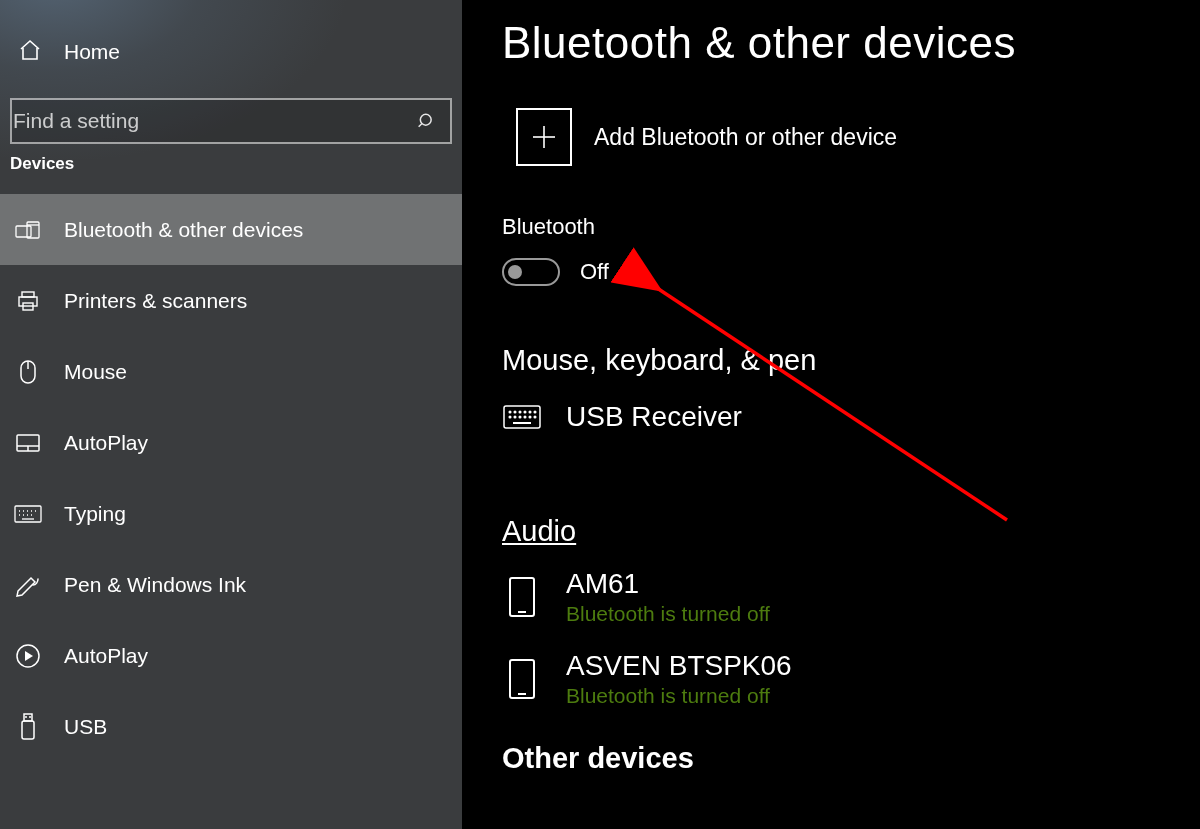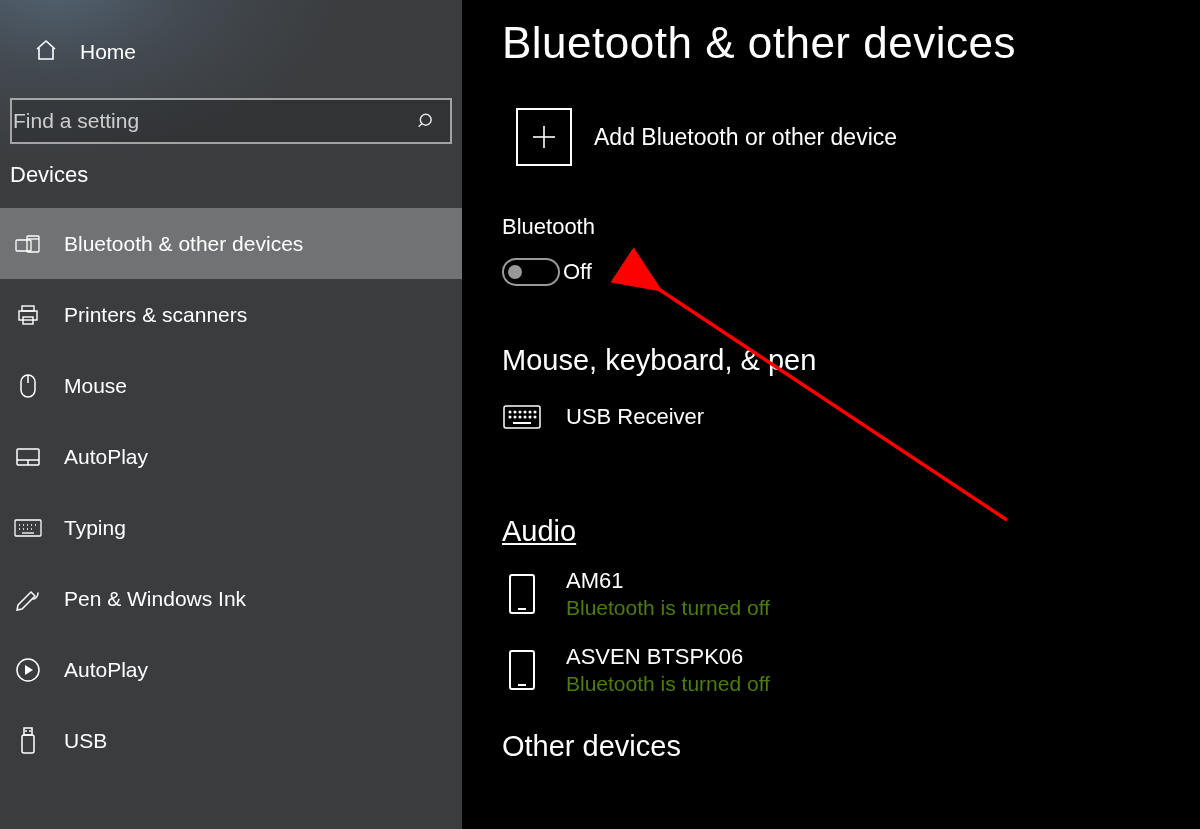--- a/index.html
+++ b/index.html
@@ -29,21 +29,21 @@
         rgba(60,65,70,0.0) 70%),
       linear-gradient(#3a3c3e, #3a3c3e);
     color: #fff;
   }
 
   .home-row {
     display: flex;
     align-items: center;
     gap: 22px;
     height: 68px;
-    padding-left: 34px;
+    padding-left: 18px;
     margin-top: 18px;
     cursor: pointer;
   }
   .home-row .label { font-size: 21px; }
 
   .search-wrap {
     margin: 12px 10px 0 10px;
   }
   .search {
     position: relative;
@@ -64,22 +64,23 @@
   }
   .search input::placeholder { color: rgba(255,255,255,0.75); }
   .search .search-icon {
     width: 46px;
     display: flex;
     align-items: center;
     justify-content: center;
   }
 
   .section-title {
-    font-size: 22px;
-    padding: 18px 0 20px 10px;
+    font-size: 17px;
+    padding: 10px 0 20px 10px;
+    font-weight: bold;
   }
 
   .nav-list { list-style: none; }
   .nav-item {
     display: flex;
     align-items: center;
     gap: 22px;
     height: 71px;
     padding-left: 14px;
     cursor: pointer;
@@ -129,21 +130,21 @@
   .add-device .label { font-size: 23px; }
 
   .sub-label {
     font-size: 22px;
     margin-bottom: 18px;
   }
 
   .toggle-row {
     display: flex;
     align-items: center;
-    gap: 3px;
+    gap: 20px;
     margin-bottom: 58px;
   }
   .toggle {
     width: 58px;
     height: 28px;
     border: 2px solid #999;
     border-radius: 14px;
     position: relative;
     cursor: pointer;
   }
@@ -171,28 +172,28 @@
     gap: 24px;
     margin-bottom: 24px;
   }
   .device-icon {
     width: 40px;
     height: 40px;
     display: flex;
     align-items: center;
     justify-content: center;
   }
-  .device-text .dname { font-size: 22px; }
+  .device-text .dname { font-size: 28px; }
   .device-text .dstatus { font-size: 21px; color: #4d7c0f; margin-top: 2px; }
 
   .section-gap-big { margin-top: 78px; text-decoration: underline; }
 
   .partial-heading {
     font-size: 29px;
-    font-weight: 400;
+    font-weight: 700;
     margin-top: 34px;
   }
 
   
   .arrow-svg {
     position: absolute;
     left: 0; top: 0;
     width: 738px;
     height: 829px;
     pointer-events: none;

